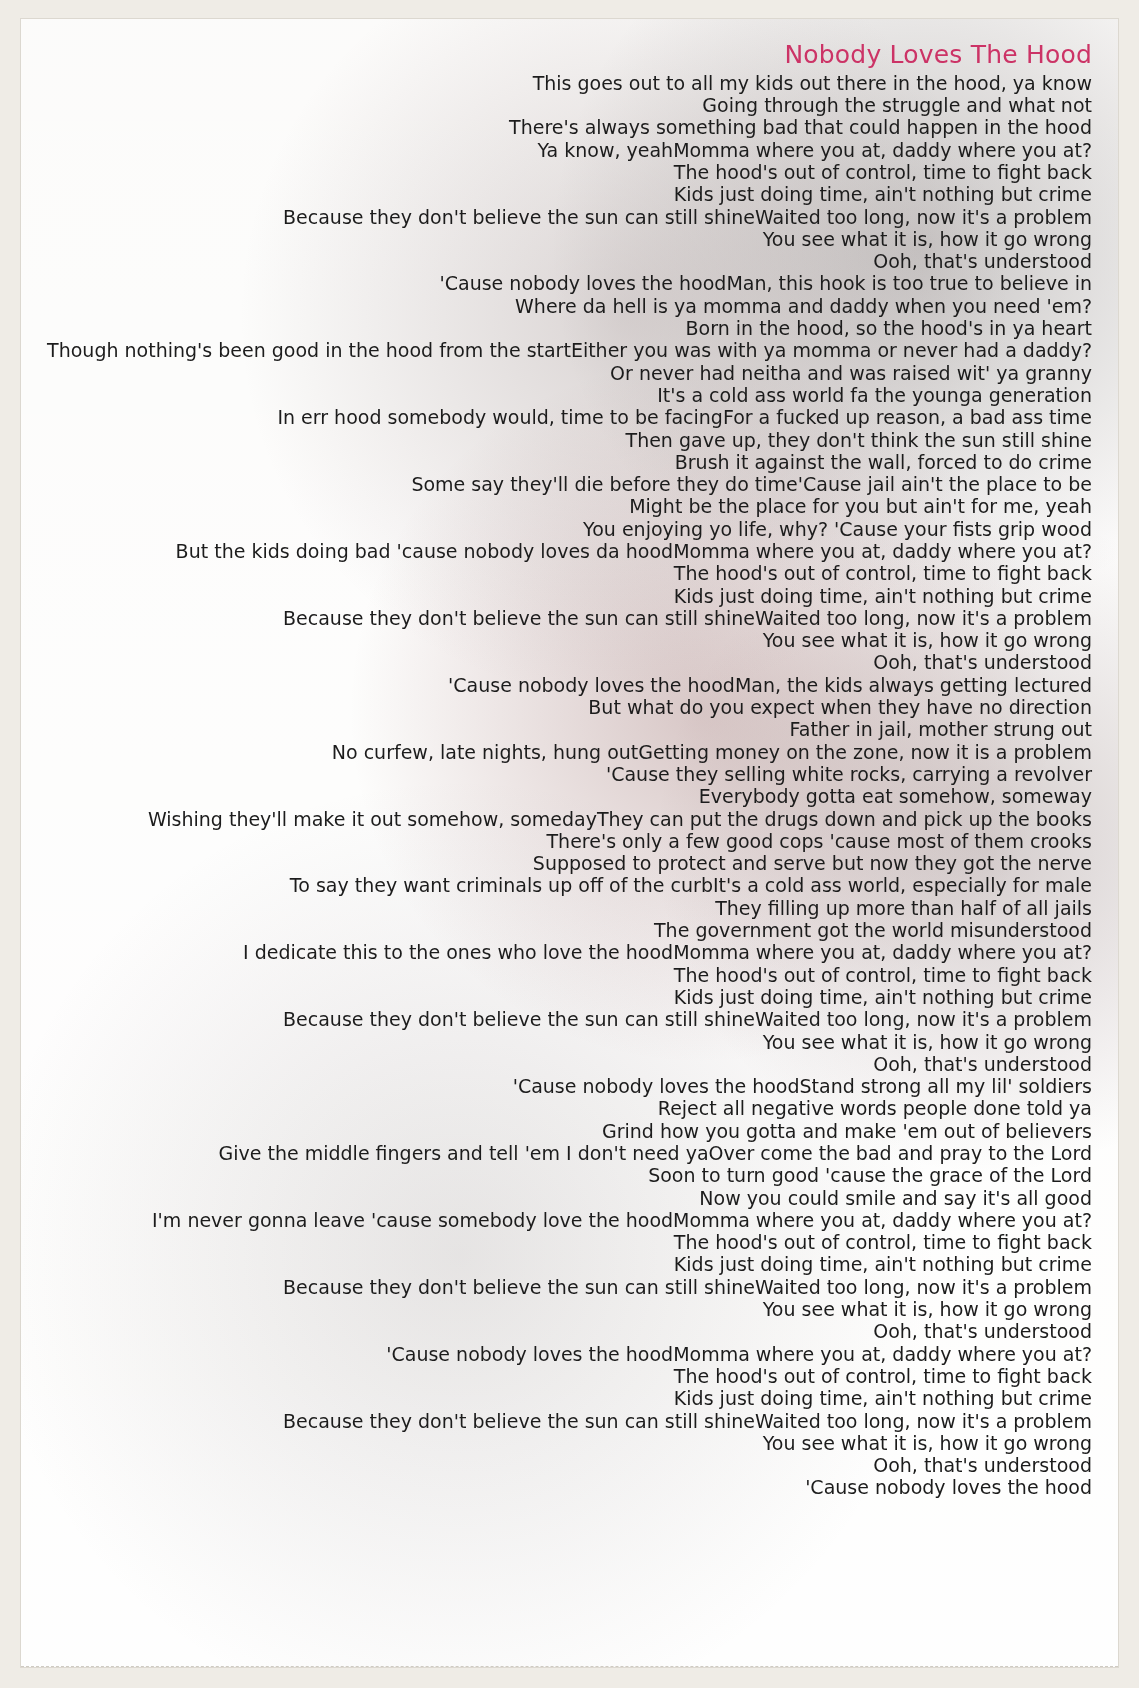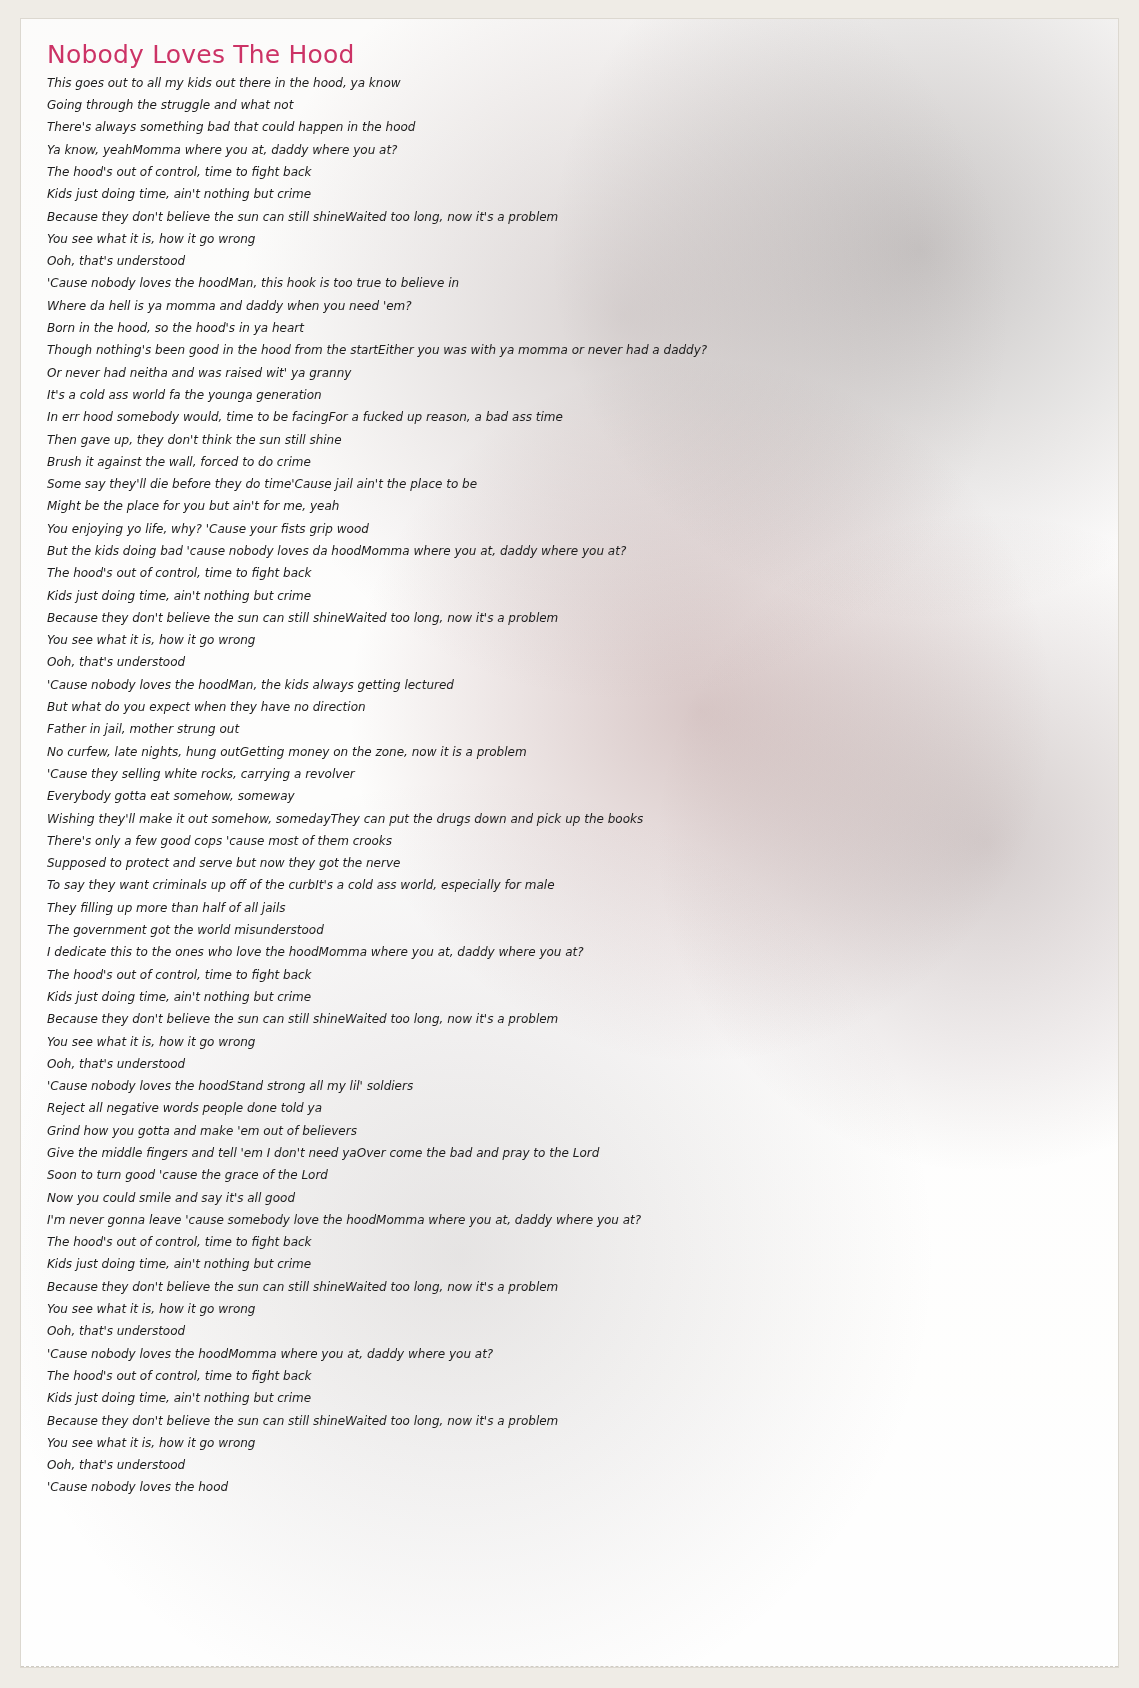--- a/index.html
+++ b/index.html
@@ -41,20 +41,21 @@
       radial-gradient(circle at 62% 42%, rgba(120,60,60,0.28), rgba(120,60,60,0) 30%),
       radial-gradient(circle at 88% 50%, rgba(90,60,60,0.25), rgba(90,60,60,0) 26%),
       radial-gradient(circle at 40% 75%, rgba(120,110,110,0.18), rgba(120,110,110,0) 34%),
       linear-gradient(180deg, rgba(255,255,255,0.78), rgba(255,255,255,0.90) 55%, rgba(255,255,255,0.95));
     opacity: 1;
   }
   .content {
     position: relative;
     z-index: 2;
     padding: 22px 26px 26px 26px;
+    text-align: right;
   }
   .song-title {
     color: #cc3366;
     font-size: 25px;
     line-height: 1.15;
     font-weight: normal;
     margin: 0 0 2px 0;
     letter-spacing: 0.2px;
   }
   .artist-line {
@@ -62,25 +63,24 @@
     color: #333333;
     padding-bottom: 8px;
     border-bottom: 1px dashed #c7c2ba;
     margin-bottom: 12px;
   }
   .artist-line a {
     color: #3b6fb5;
     text-decoration: none;
   }
   .lyrics {
-    font-size: 12px;
+    font-size: 19px;
     line-height: 22.3px;
     color: #1c1c1c;
     white-space: pre-wrap;
-    font-style: italic;
   }
   .lyric-line {
     min-height: 22.3px;
   }
   .footer-dash {
     position: absolute;
     left: 0; right: 0;
     bottom: 0;
     height: 0;
     border-bottom: 1px dashed #cfcac2;

